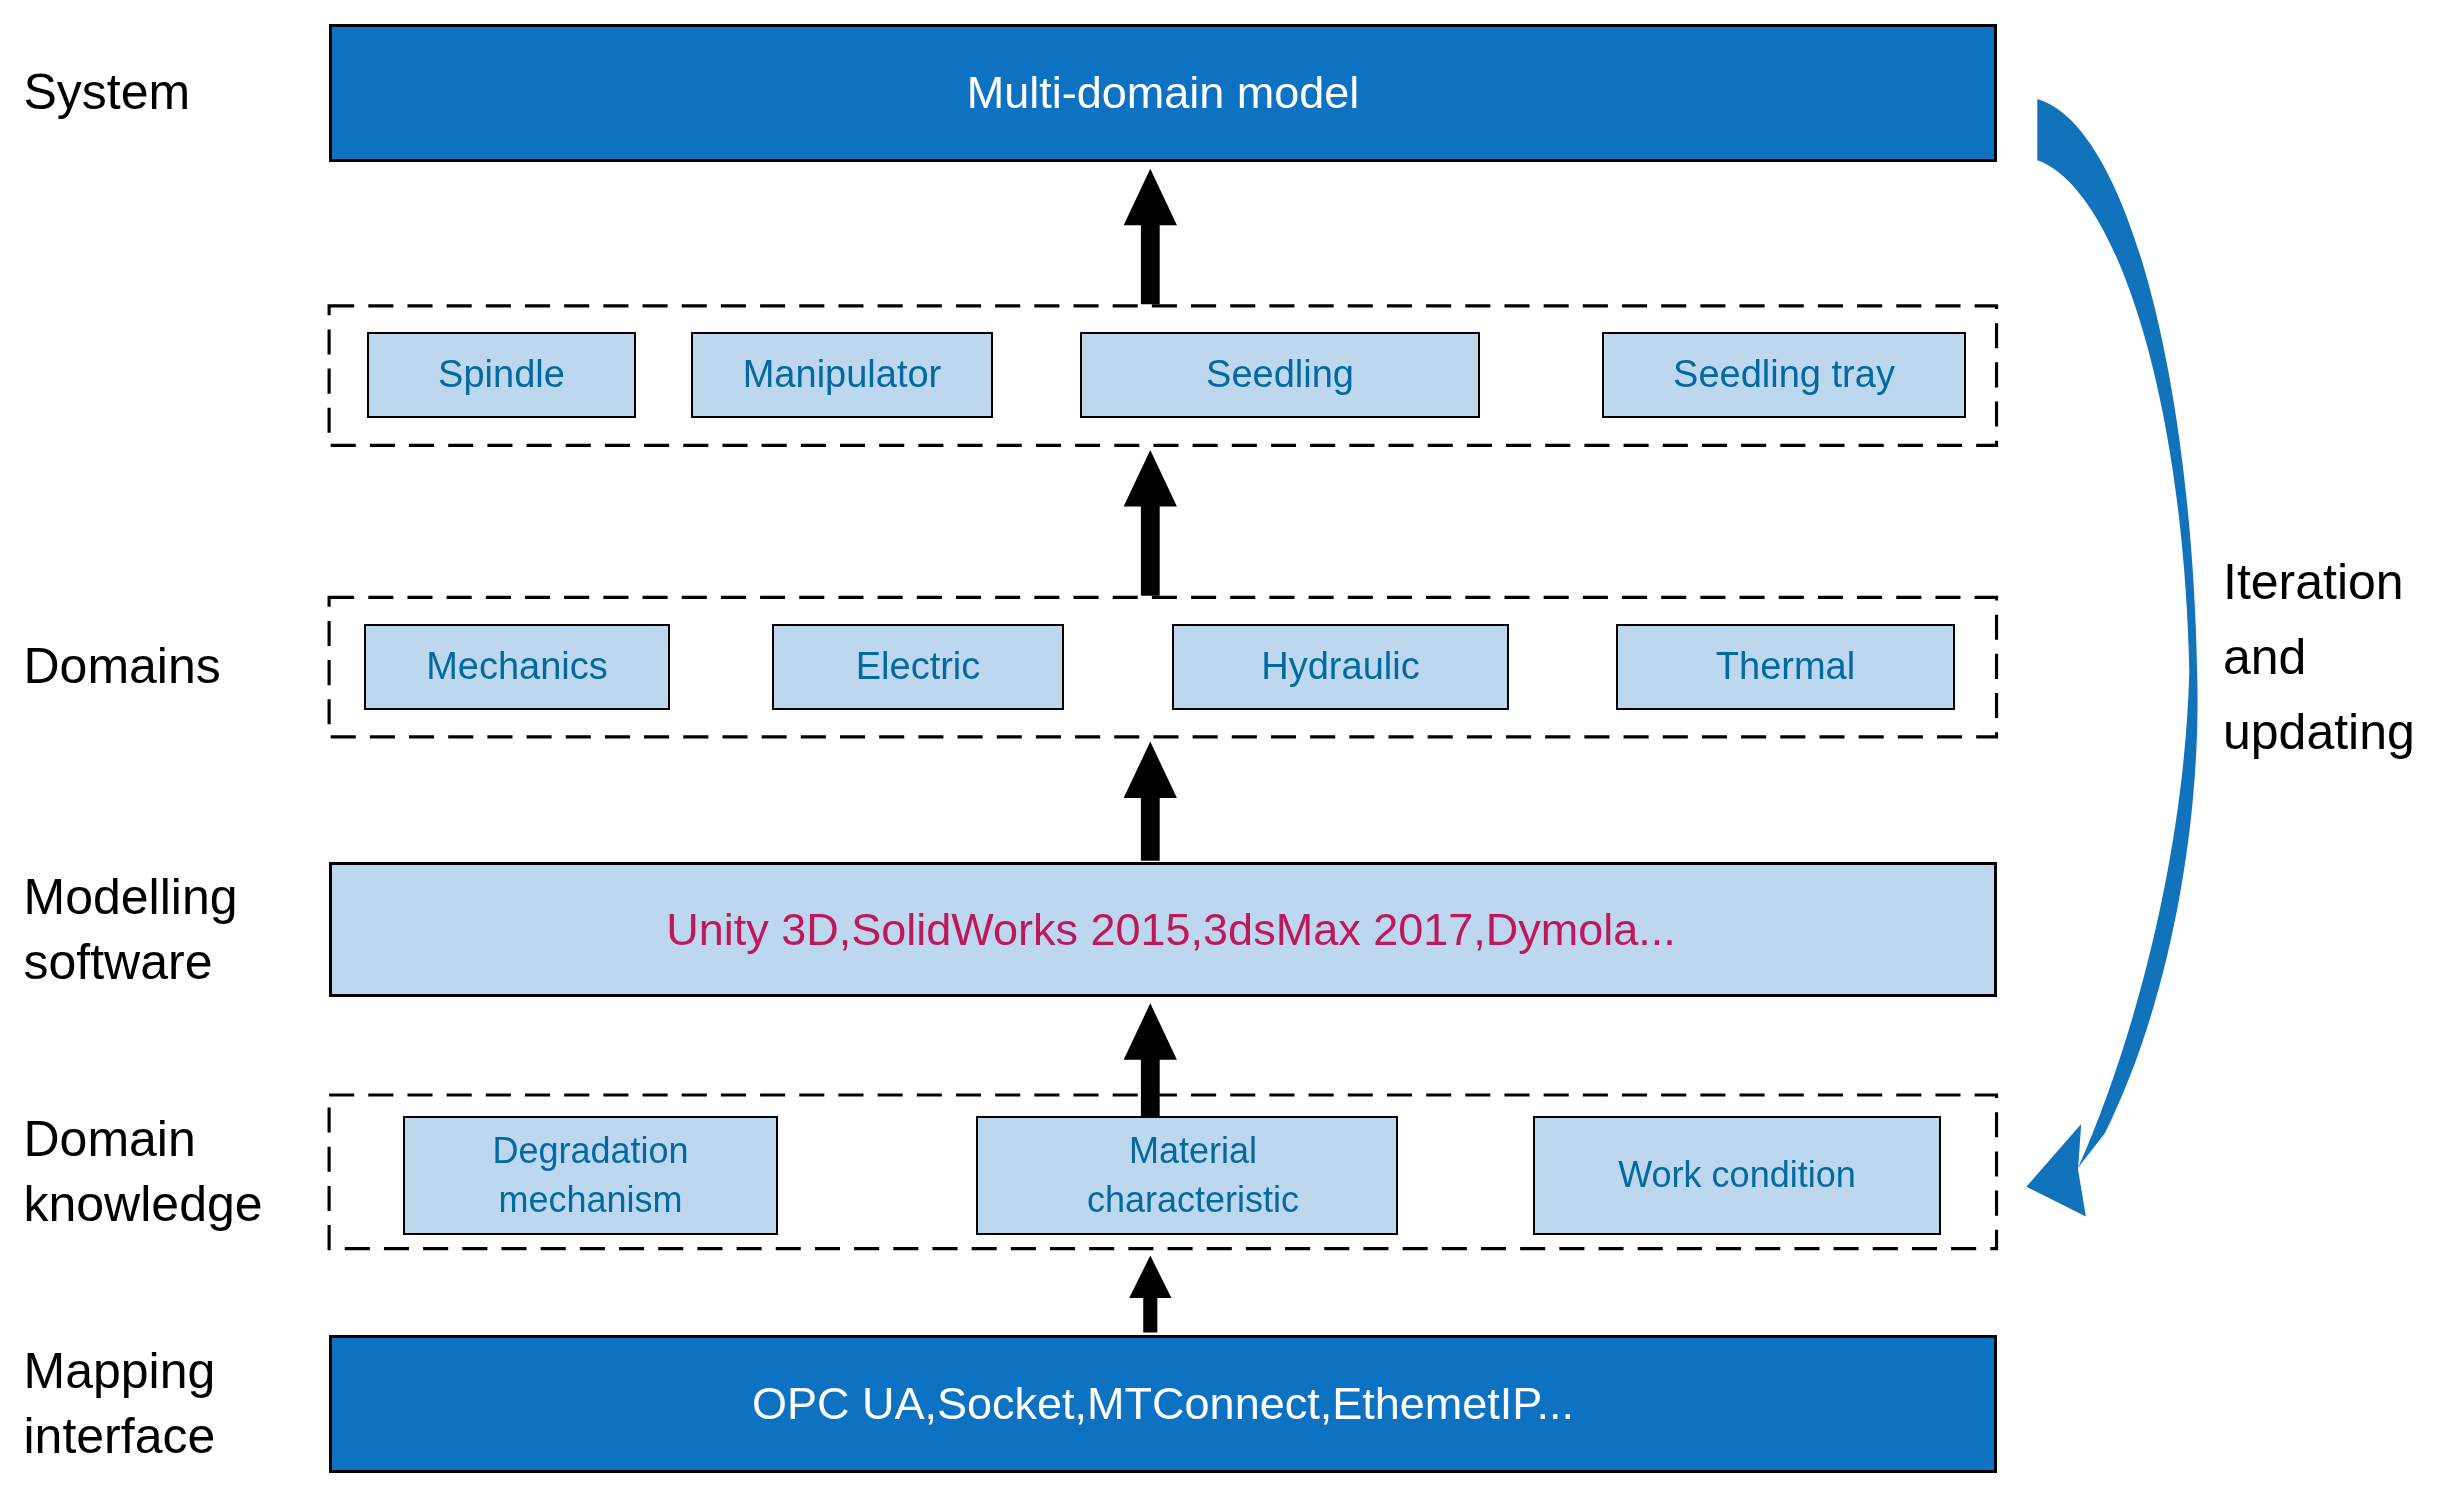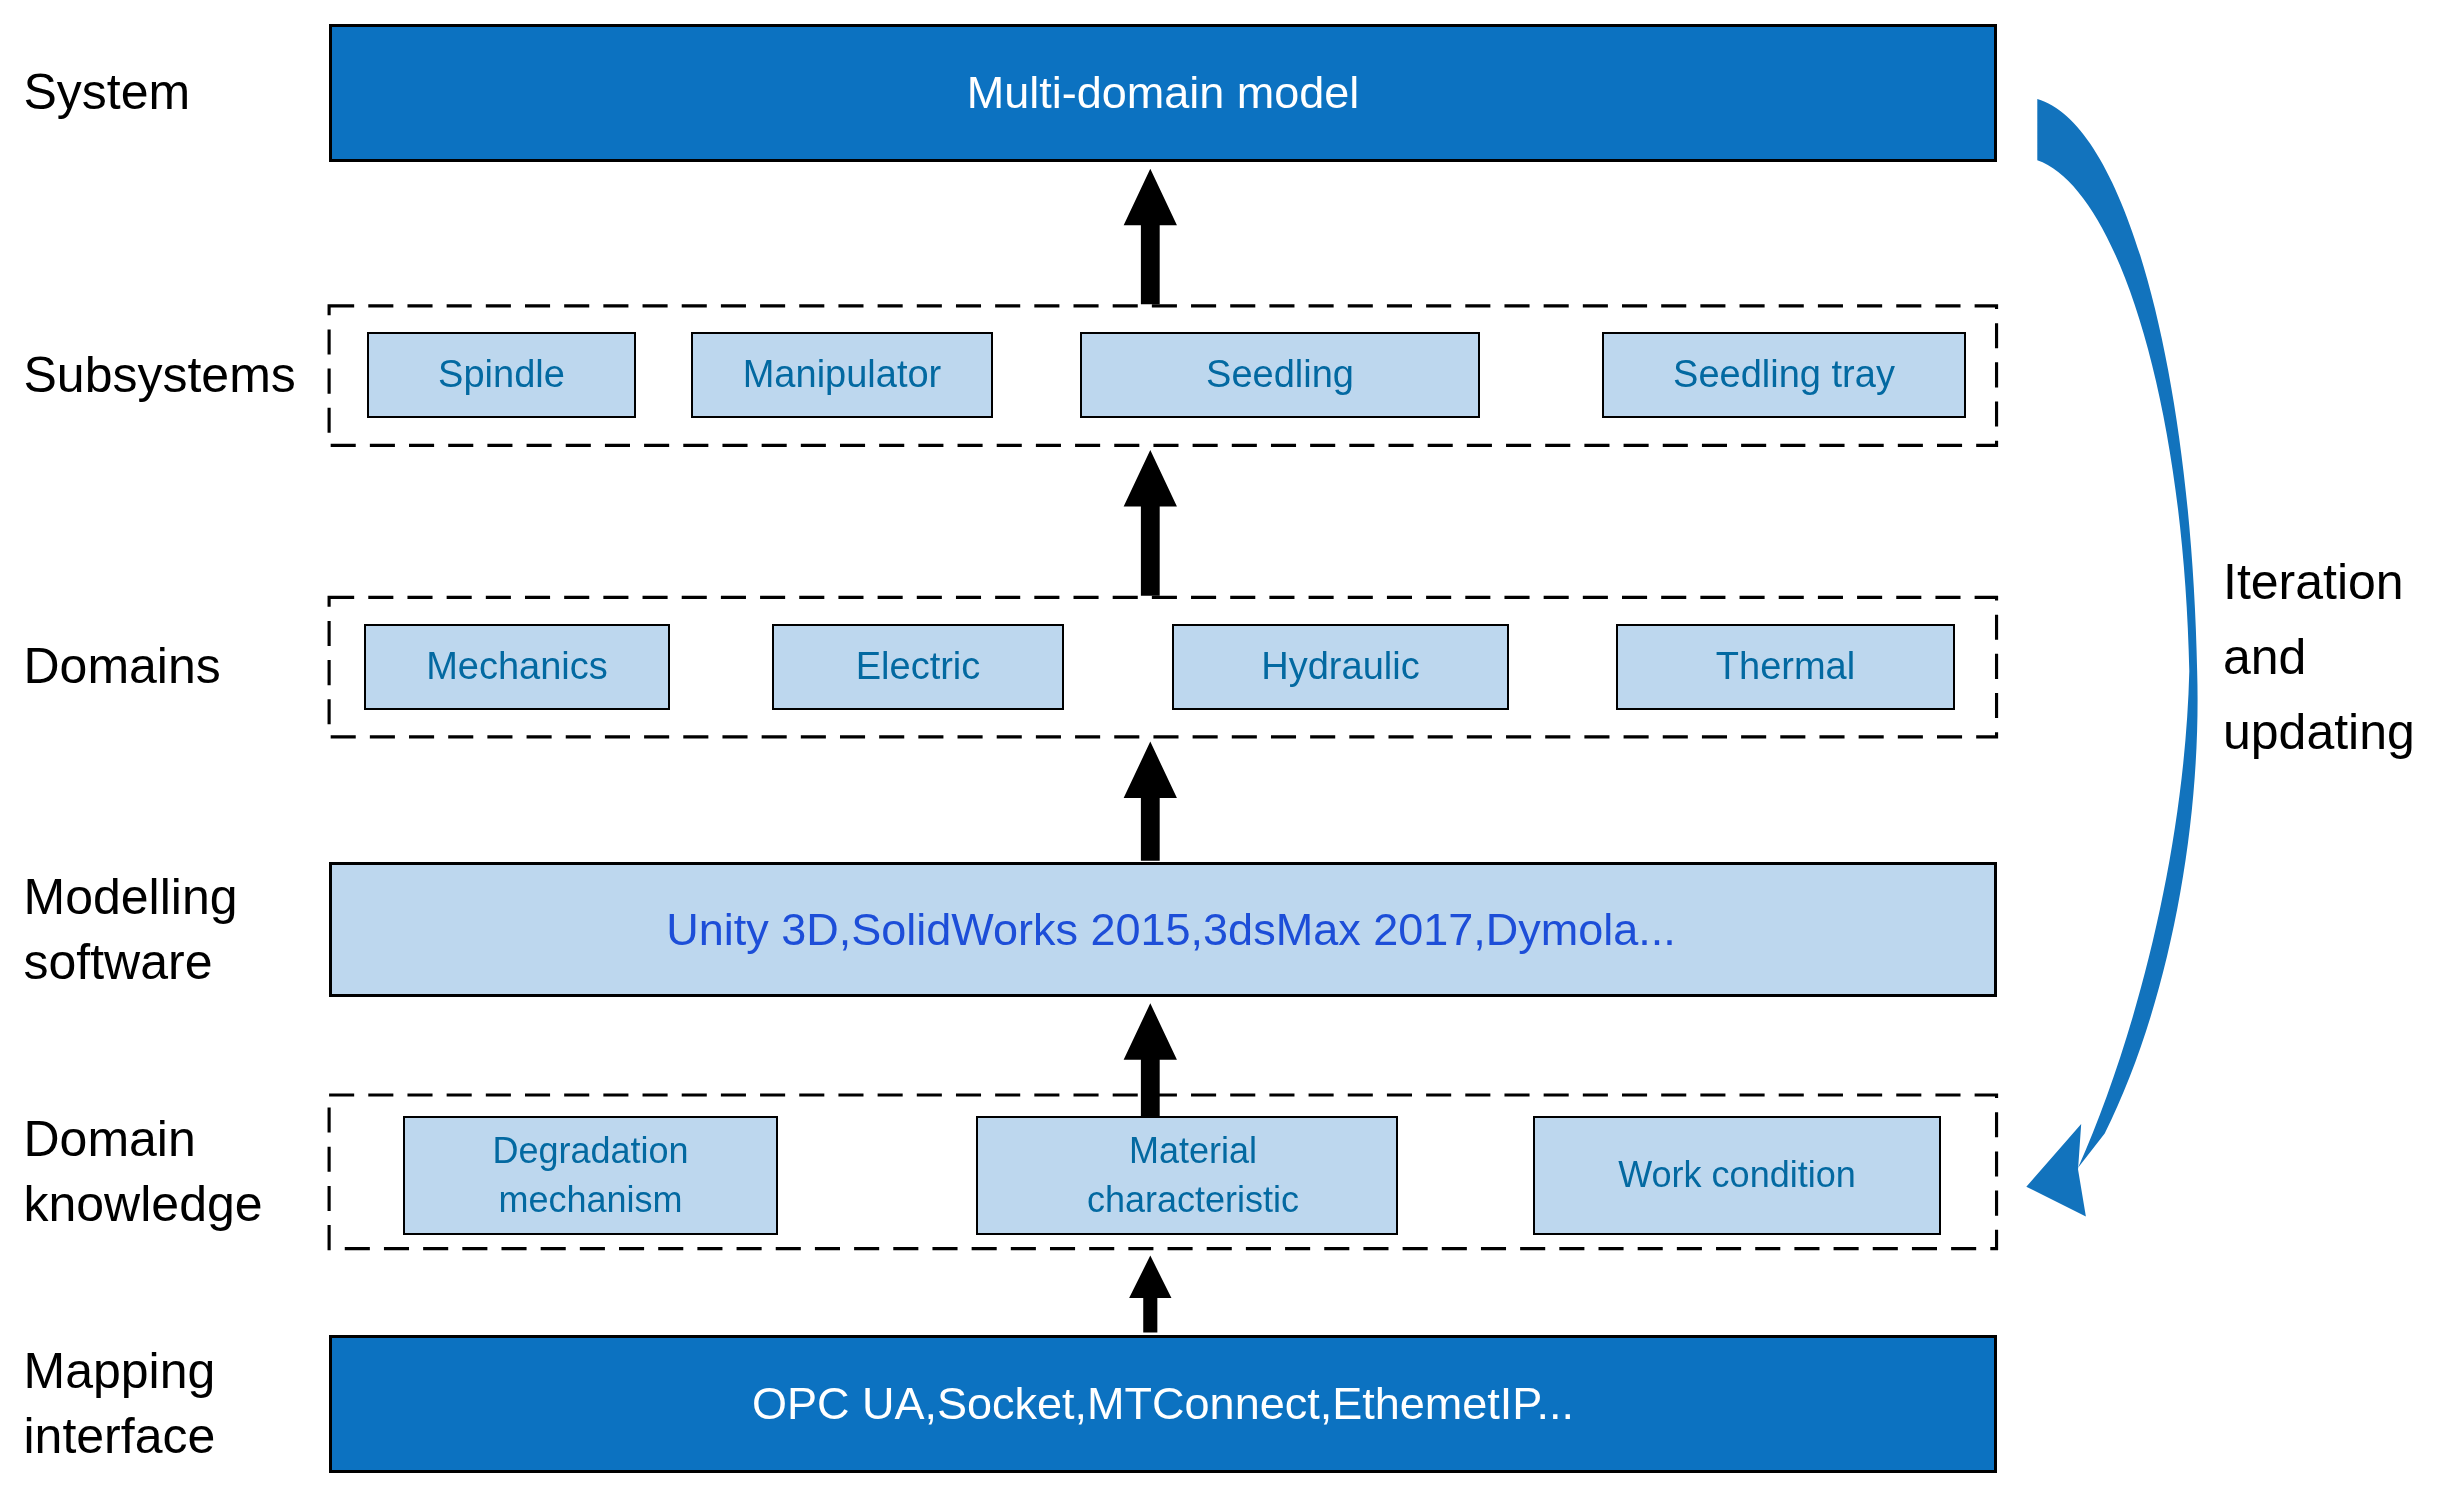--- a/index.html
+++ b/index.html
@@ -50,21 +50,21 @@
     box-sizing:border-box;
     border:3.1px solid var(--outline);
     font-size:45px;
   }
   .bar.dark{
     background:var(--dark-blue);
     color:#ffffff;
   }
   .bar.light{
     background:var(--light-blue);
-    color:#1d4ed8;
+    color:#be185d;
     padding-left:16px;
   }
   .box{
     position:absolute;
     background:var(--light-blue);
     border:2.4px solid var(--outline);
     box-sizing:border-box;
     display:flex;
     align-items:center;
     justify-content:center;
@@ -108,23 +108,20 @@
            L2652 1490
            C2724 1328 2788 1088 2794 856
            C2786 498 2698 238 2600 204
            Z"></path>
       <path class="curve" d="M2586 1514 L2656 1434 L2652 1492 L2662 1552 Z"></path>
     </g>
   </svg>
 
   <div class="rowlabel" style="top:23.5px;height:138px;">
       <span>System</span>
-    </div>
-  <div class="rowlabel" style="top:306px;height:139px;">
-      <span>Subsystems</span>
     </div>
   <div class="rowlabel" style="top:597px;height:139px;">
       <span>Domains</span>
     </div>
   <div class="rowlabel" style="top:862px;height:135px;">
       <span>Modelling software</span>
     </div>
   <div class="rowlabel" style="top:1095px;height:154px;">
       <span>Domain knowledge</span>
     </div>

